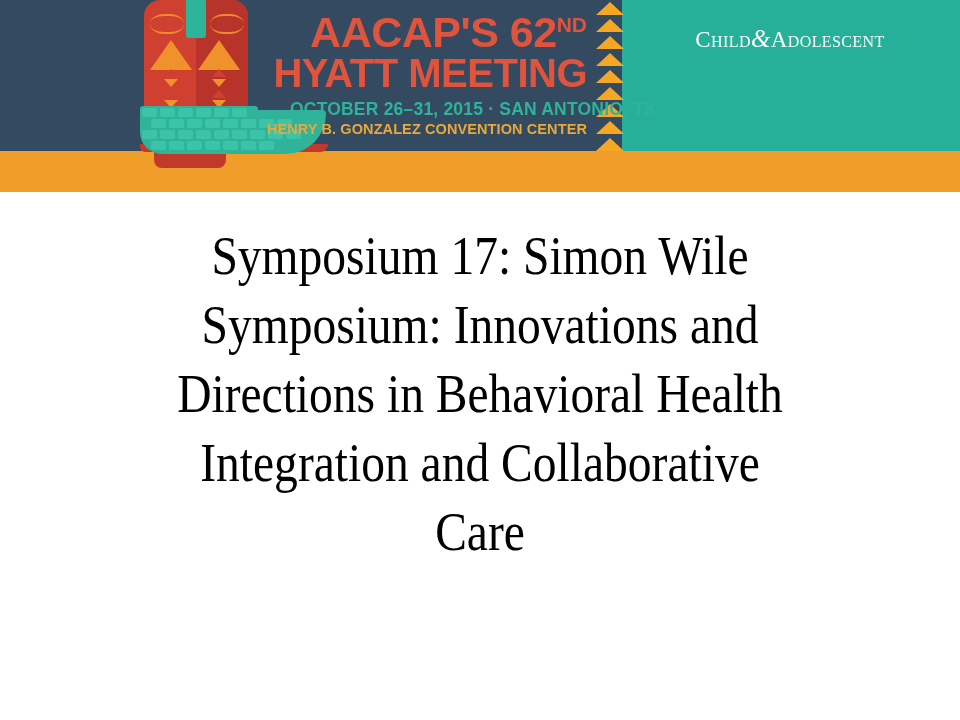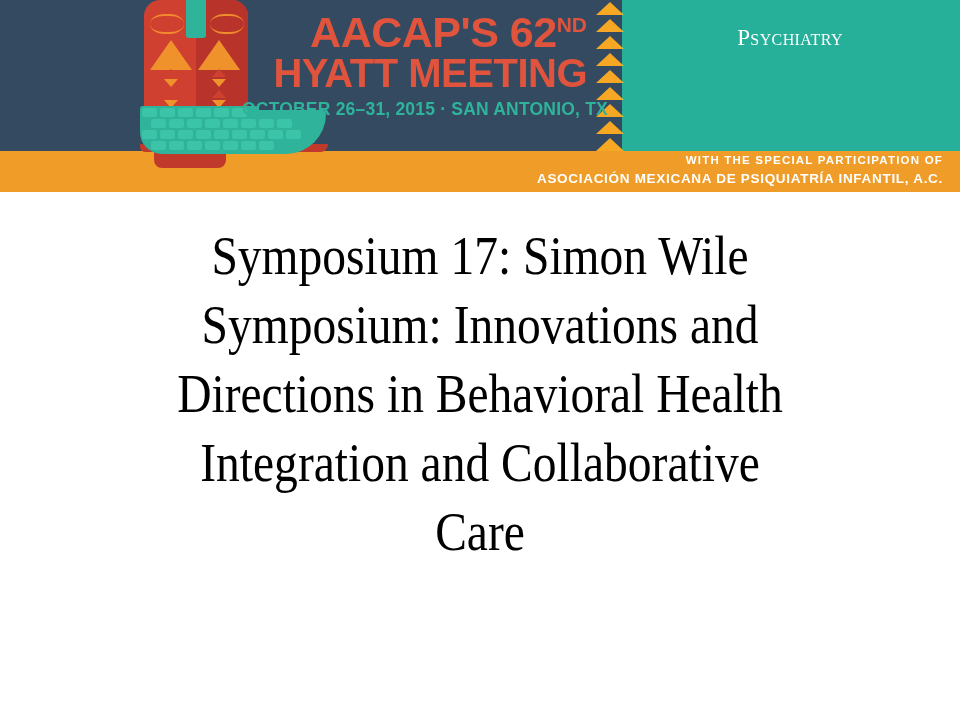--- a/index.html
+++ b/index.html
@@ -219,20 +219,21 @@
     letter-spacing: -0.5px;
     white-space: nowrap;
   }
   .mt-line3 {
     margin-top: 5px;
     font-size: 17.5px;
     font-weight: bold;
     color: #2fb39b;
     letter-spacing: 0.2px;
     white-space: nowrap;
+    margin-left: 48px;
   }
   .mt-line4, .mt-line5 {
     font-size: 14.5px;
     line-height: 1.28;
     font-weight: bold;
     color: #e8a93a;
     letter-spacing: 0.1px;
     white-space: nowrap;
   }
 
@@ -384,30 +385,27 @@
         <div class="sc" style="left:83px; top:35px"></div>
         <div class="sc" style="left:101px;top:35px"></div>
         <div class="sc" style="left:119px;top:35px"></div>
       </div>
     </div>
 
     <div id="meeting-text">
       <div class="mt-line1"><span>AACAP'S 62</span><span class="mt-sup">ND</span></div>
       <div class="mt-line2">HYATT MEETING</div>
       <div class="mt-line3">OCTOBER 26–31, 2015 · SAN ANTONIO, TX</div>
+      <div class="mt-line4">HENRY B. GONZALEZ CONVENTION CENTER</div>
     </div>
 
     <div id="aacap-logo">
-      <div class="al-line">Psychiatry</div>
+      <div class="al-line"><span>Child</span><span class="al-amp">&amp;</span><span>Adolescent</span></div>
     </div>
 
-    <div id="special-participation">
-      <div class="sp-line1">WITH THE SPECIAL PARTICIPATION OF</div>
-      <div class="sp-line2">ASOCIACIÓN MEXICANA DE PSIQUIATRÍA INFANTIL, A.C.</div>
-    </div>
 
   </div>
 
   <div id="title">
     <div>Symposium 17: Simon Wile</div>
     <div>Symposium: Innovations and</div>
     <div>Directions in Behavioral Health</div>
     <div>Integration and Collaborative</div>
     <div>Care</div>
   </div>

